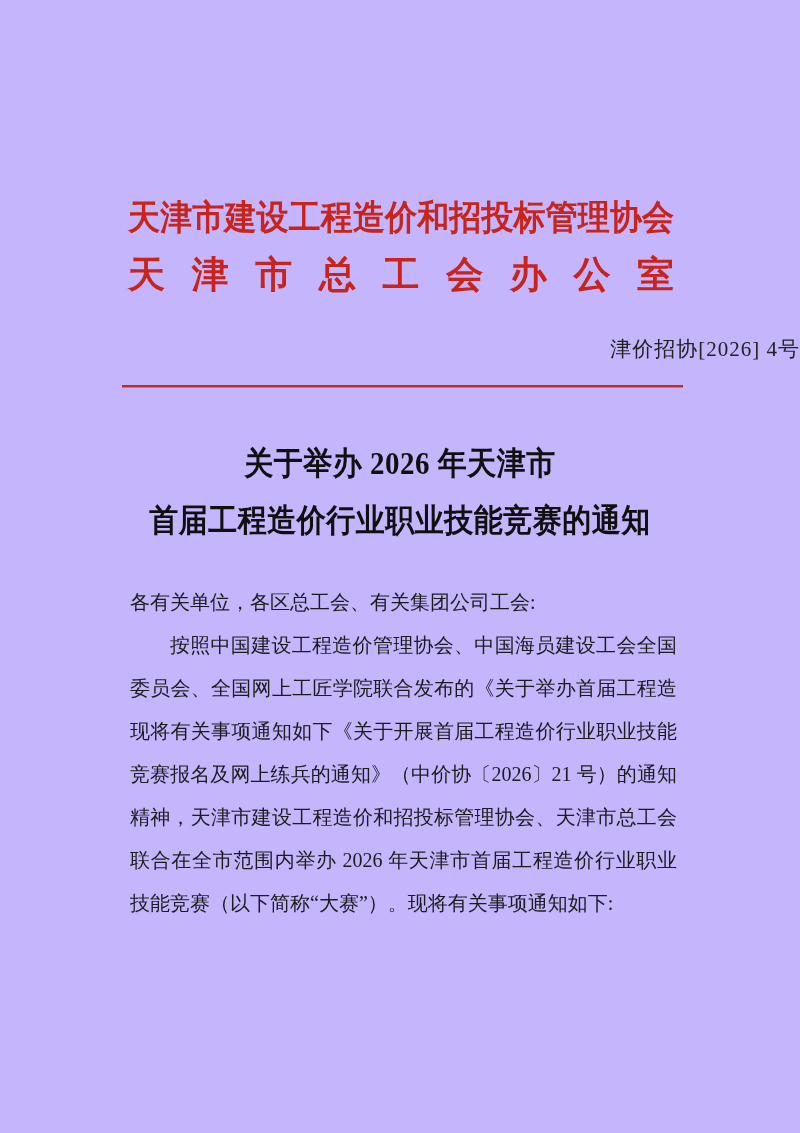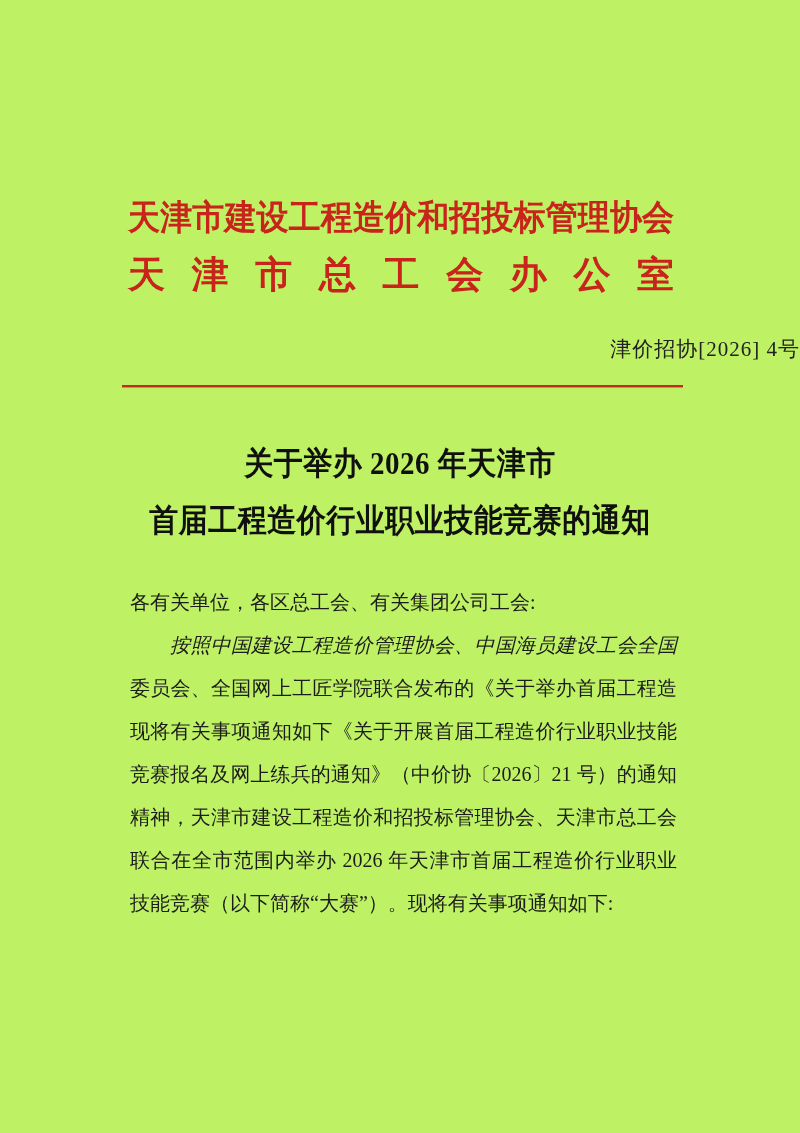--- a/index.html
+++ b/index.html
@@ -1,21 +1,21 @@
 <!DOCTYPE html>
 <html><head>
 <meta charset="utf-8">
 <style>
   html, body { margin: 0; padding: 0; background: #ffffff; }
   .page {
     position: relative;
     width: 800px;
     height: 1133px;
     margin: 0 auto;
-    background: #bef264;
+    background: #c4b5fd;
     font-family: "Liberation Serif", "DejaVu Serif", serif;
     color: #1c1c1c;
     overflow: hidden;
   }
 
   
   .org-line {
     position: absolute;
     left: 128px;
     width: 546px;
@@ -81,21 +81,21 @@
   }
   .line {
     height: 43px;
     line-height: 43px;
     white-space: nowrap;
   }
   .just {
     text-align: justify;
     text-align-last: justify;
   }
-  .indent { text-indent: 2em; font-style: italic; }
+  .indent { text-indent: 2em; }
 </style>
 </head>
 <body>
 
 <div class="page">
 
   <div class="org-line org-line-1">天津市建设工程造价和招投标管理协会</div>
 
   <div class="org-line org-line-2">天津市总工会办公室</div>
 

